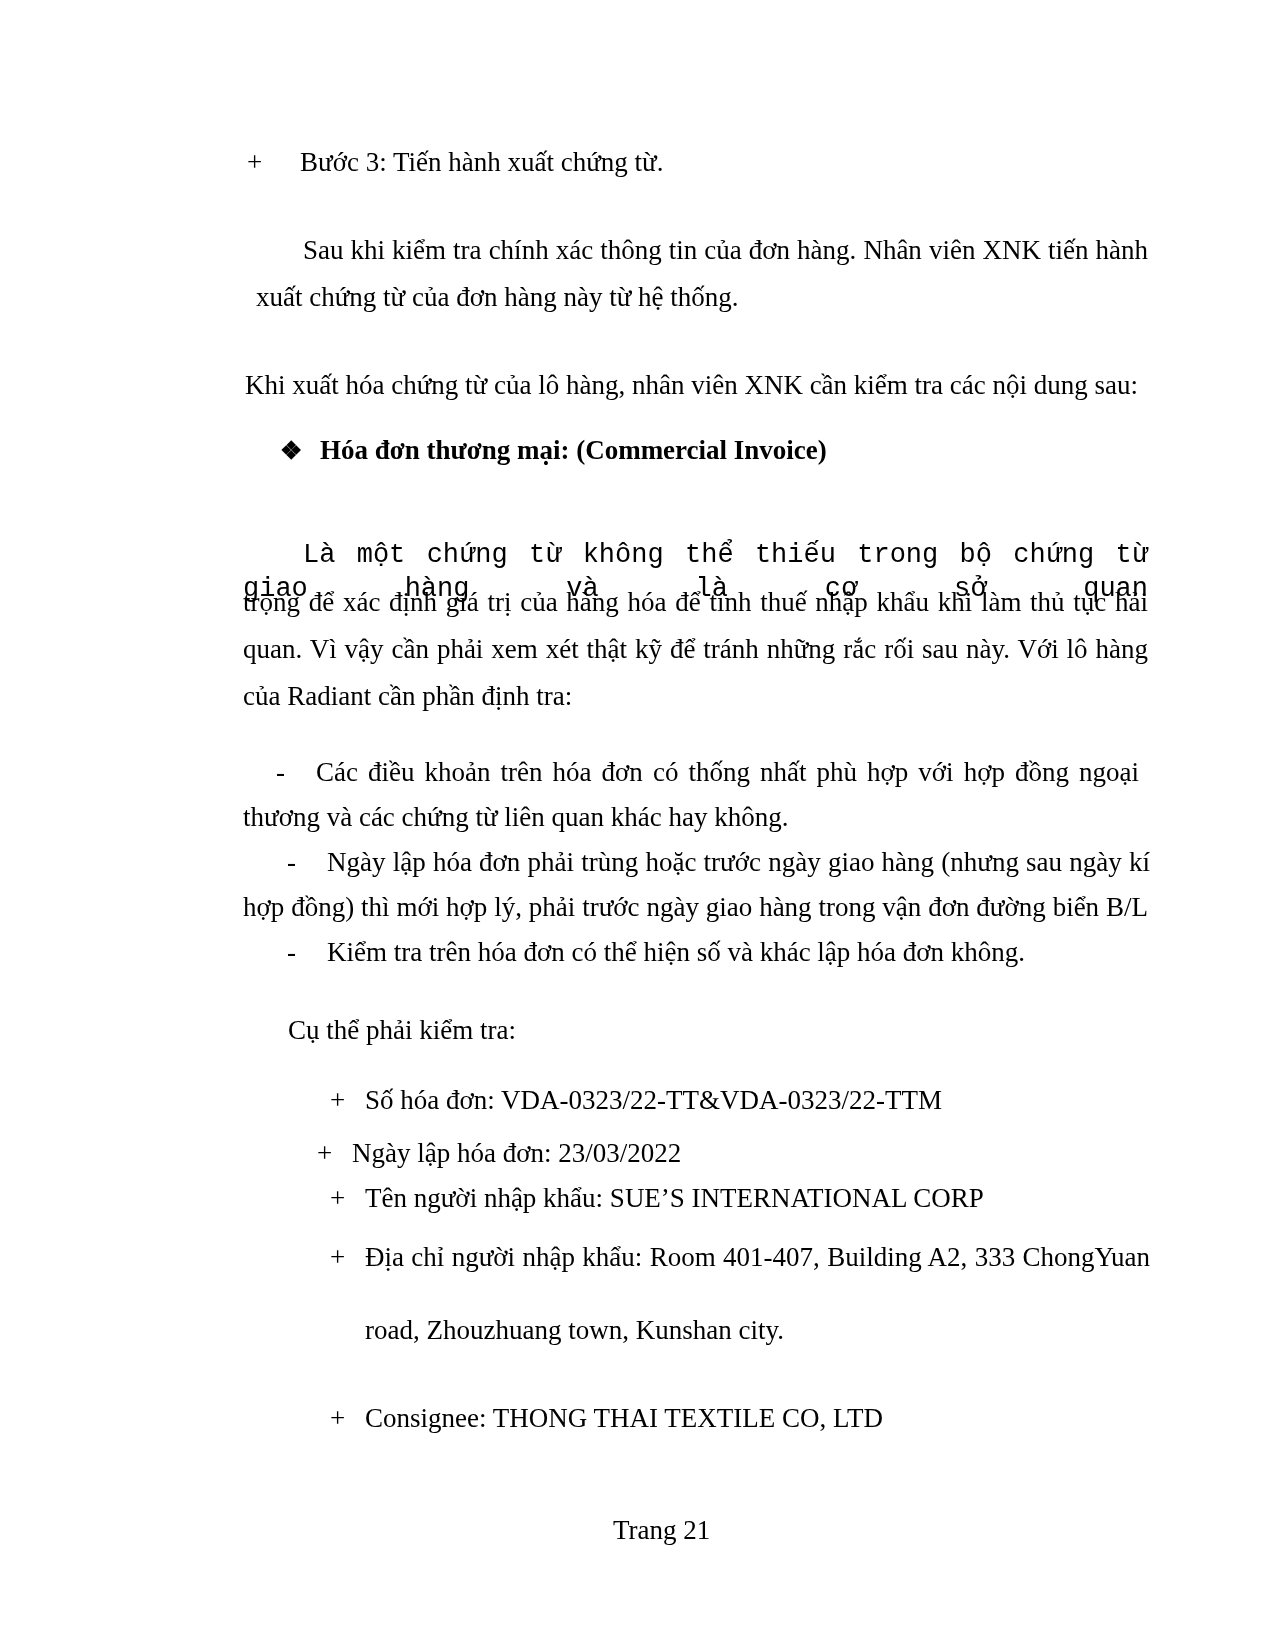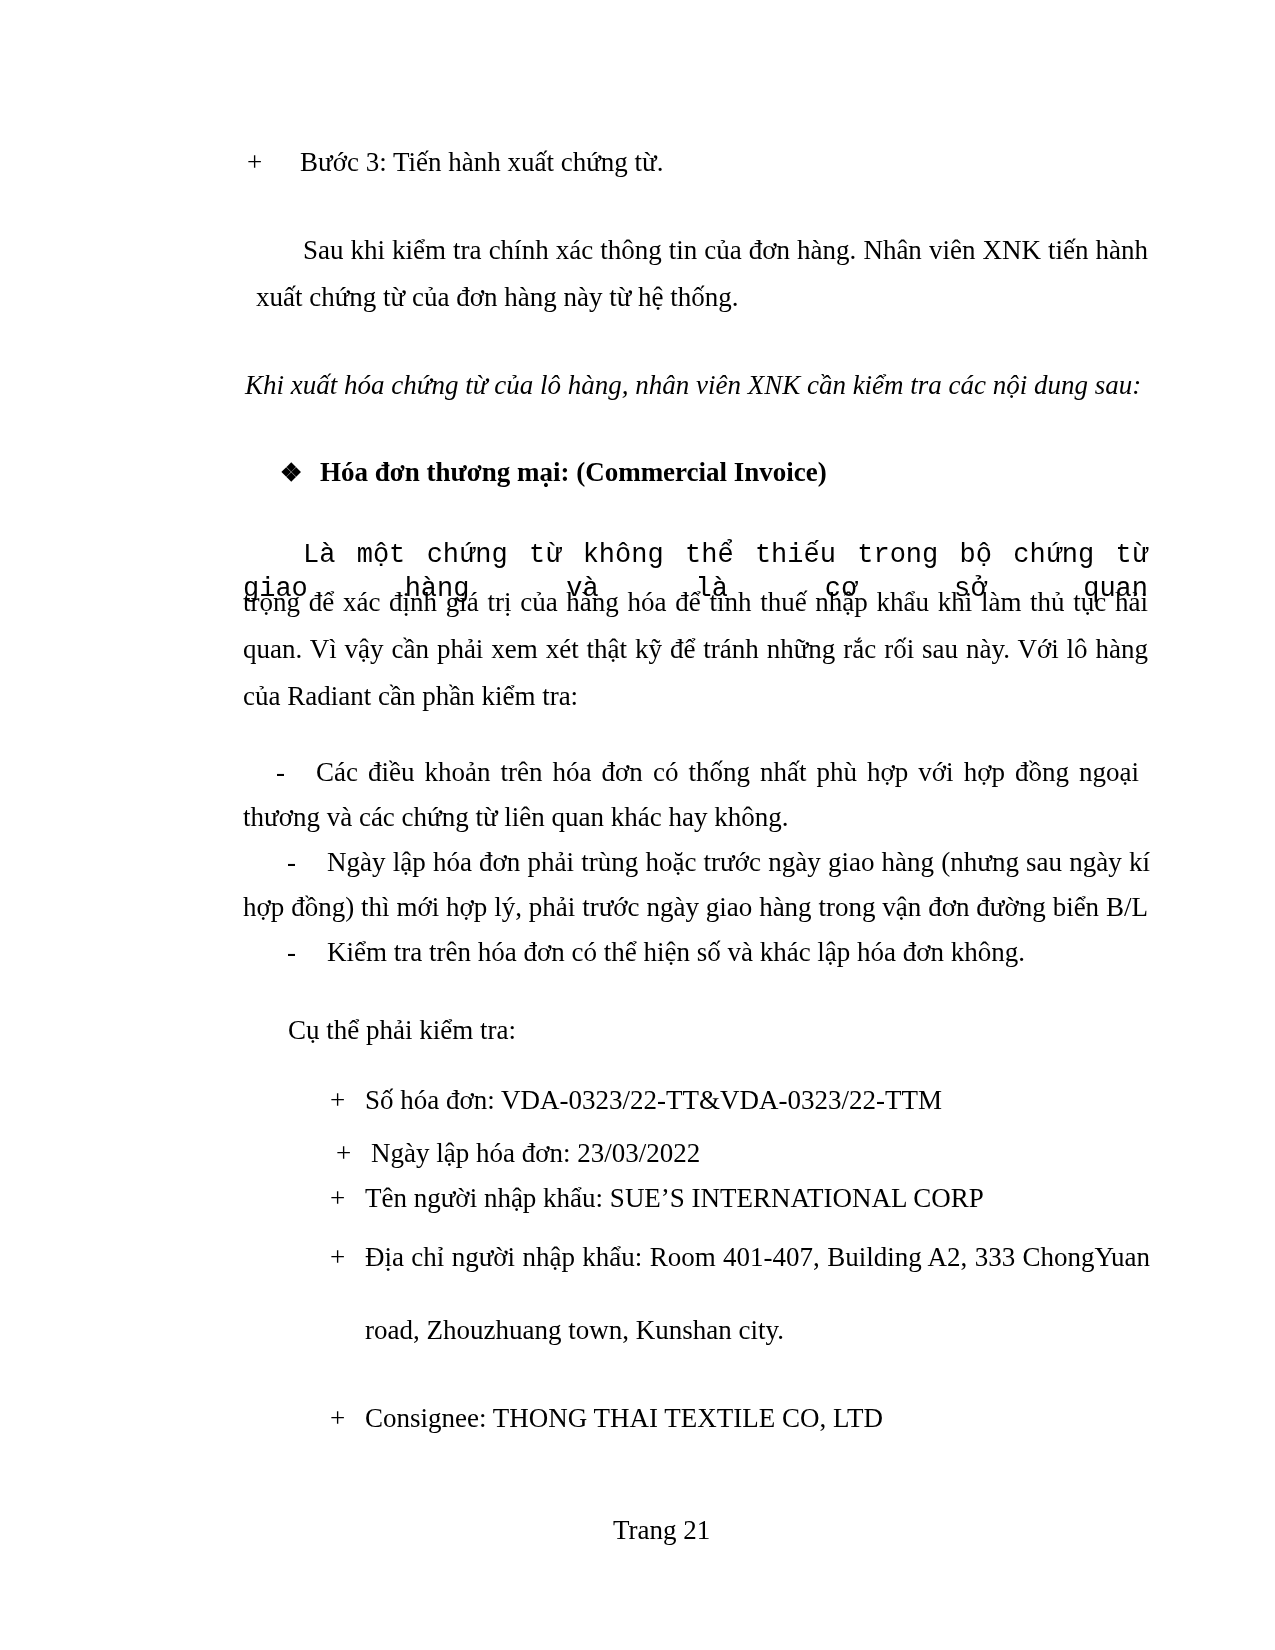--- a/index.html
+++ b/index.html
@@ -36,34 +36,34 @@
   .m-step  { width: 53px; }
   .m-dash  { width: 40px; }
   .m-plus  { width: 35px; }
   .m-diam  { width: 40px; font-size: 25px; }
   .bold { font-weight: bold; }
 
   
   .l-step      { top: 145px;  left: 247px; }
   .l-p1a       { top: 233px;  left: 243px; width: 905px; }
   .l-p1b       { top: 280px;  left: 256px; }
-  .l-note      { top: 368px;  left: 245px; font-style: italic; }
-  .l-head      { top: 455px;  left: 280px; }
+  .l-note      { top: 368px;  left: 245px; }
+  .l-head      { top: 433px;  left: 280px; }
   .l-d1        { top: 538px;  left: 243px; width: 905px; font-family: Liberation Mono, monospace; }
   .l-d2        { top: 585px;  left: 243px; width: 905px; }
   .l-d3        { top: 632px;  left: 243px; width: 905px; }
   .l-d4        { top: 679px;  left: 243px; }
   .l-b1a       { top: 755px;  left: 276px; width: 863px; }
   .l-b1b       { top: 800px;  left: 243px; }
   .l-b2a       { top: 845px;  left: 287px; width: 863px; }
   .l-b2b       { top: 890px;  left: 243px; width: 905px; }
   .l-b3        { top: 935px;  left: 287px; }
   .l-lead      { top: 1013px; left: 288px; }
   .l-i1        { top: 1083px; left: 330px; }
-  .l-i2        { top: 1136px; left: 336px; }
+  .l-i2        { top: 1136px; left: 317px; }
   .l-i3        { top: 1181px; left: 330px; }
   .l-i4a       { top: 1240px; left: 330px; width: 820px; }
   .l-i4b       { top: 1313px; left: 365px; }
   .l-i5        { top: 1401px; left: 330px; }
   .l-footer    { top: 1513px; left: 613px; }
 </style>
 </head>
 <body>
 
 <div class="page">
@@ -77,21 +77,21 @@
 
   <div class="line l-note">Khi xuất hóa chứng từ của lô hàng, nhân viên XNK cần kiểm tra các nội dung sau:</div>
 
   <div class="line l-head bold">
     <span class="marker m-diam">❖</span><span>Hóa đơn thương mại: (Commercial Invoice)</span>
   </div>
 
   <div class="line l-d1 just indent60">Là một chứng từ không thể thiếu trong bộ chứng từ giao hàng và là cơ sở quan</div>
   <div class="line l-d2 just">trọng để xác định giá trị của hàng hóa để tính thuế nhập khẩu khi làm thủ tục hải</div>
   <div class="line l-d3 just">quan. Vì vậy cần phải xem xét thật kỹ để tránh những rắc rối sau này. Với lô hàng</div>
-  <div class="line l-d4">của Radiant cần phần kiểm tra:</div>
+  <div class="line l-d4">của Radiant cần phần định tra:</div>
 
   <div class="line l-b1a just">
     <span class="marker m-dash">-</span><span>Các điều khoản trên hóa đơn có thống nhất phù hợp với hợp đồng ngoại</span>
   </div>
   <div class="line l-b1b">thương và các chứng từ liên quan khác hay không.</div>
 
   <div class="line l-b2a just">
     <span class="marker m-dash">-</span><span>Ngày lập hóa đơn phải trùng hoặc trước ngày giao hàng (nhưng sau ngày kí</span>
   </div>
   <div class="line l-b2b just">hợp đồng) thì mới hợp lý, phải trước ngày giao hàng trong vận đơn đường biển B/L</div>

